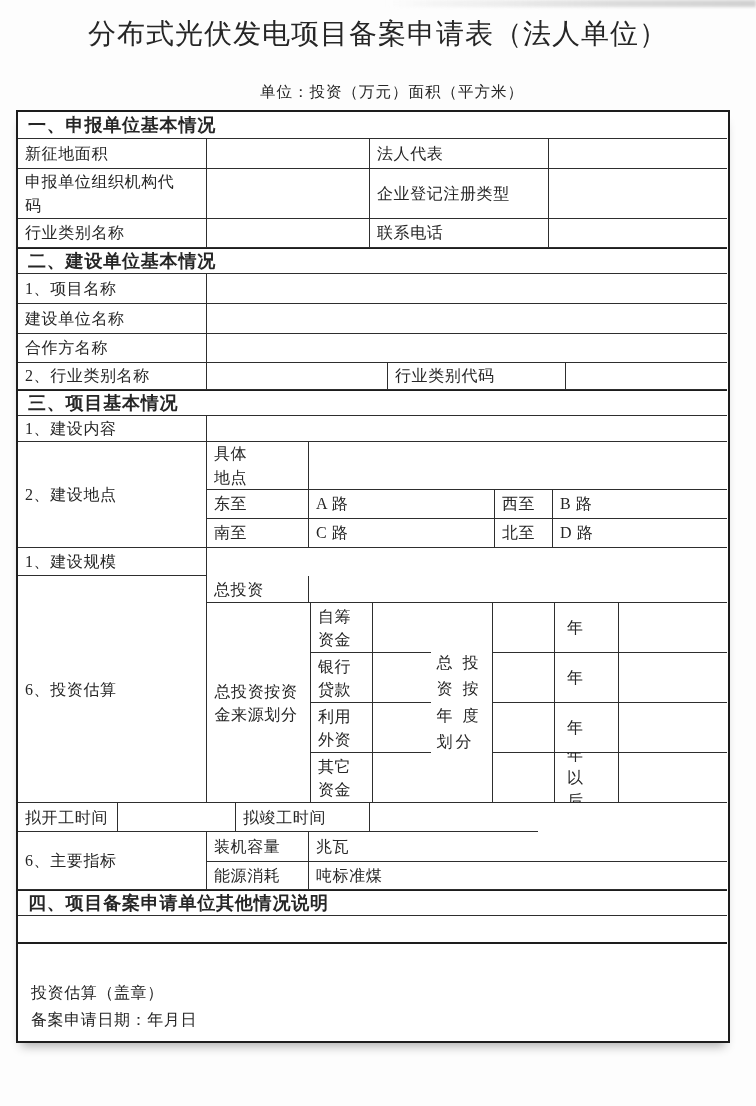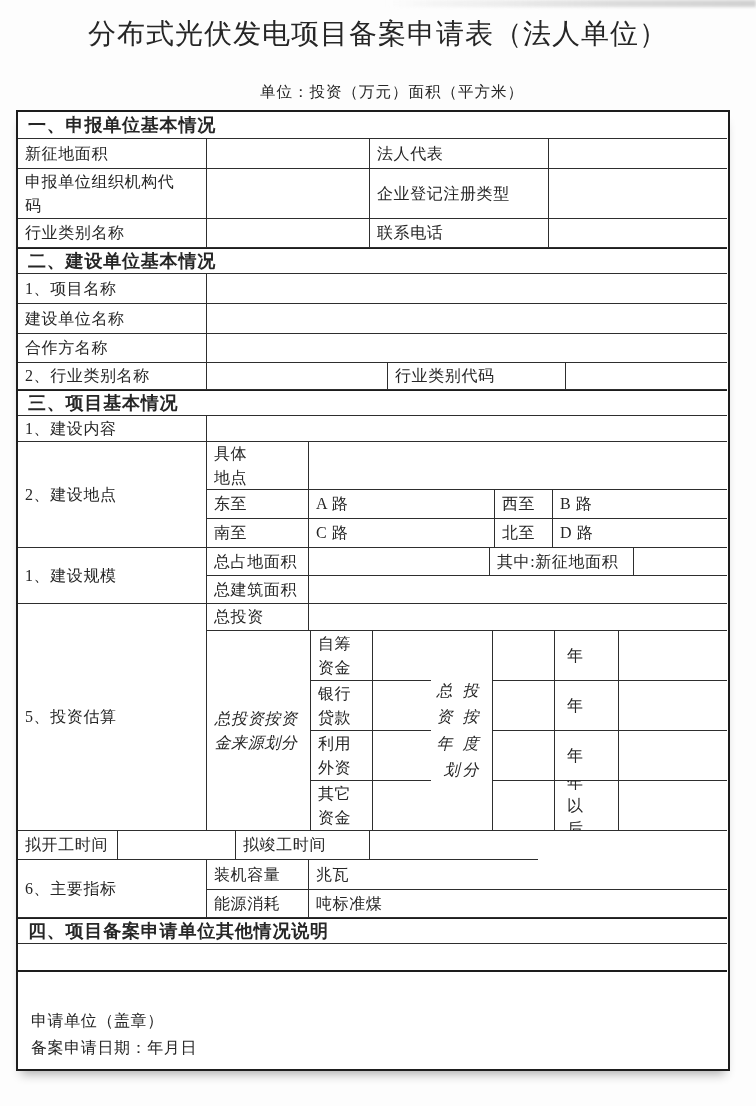--- a/index.html
+++ b/index.html
@@ -20,21 +20,21 @@
   .col{display:flex;flex-direction:column;box-sizing:border-box;}
   .c{box-sizing:border-box;border-right:1.3px solid #2e2e2e;border-bottom:1.3px solid #2e2e2e;
      padding:2px 7px;font-size:16px;letter-spacing:0.6px;line-height:1.45;
      display:flex;align-items:center;white-space:pre-line;overflow:hidden;}
   .last{border-right:none;}
   .nob{border-bottom:none;}
   .thickb{border-bottom:2.4px solid #1d1d1d;}
   .sec{font-family:"Liberation Sans","DejaVu Sans",sans-serif;font-weight:bold;
        font-size:18px;letter-spacing:0.8px;padding-left:10px;}
   .tsep{border-top:1.2px solid #1d1d1d;}
-  .ctr{justify-content:center;text-align:right;padding-left:2px;padding-right:7px;font-style:italic;}
+  .ctr{justify-content:center;text-align:left;padding-left:2px;padding-right:7px;}
   .vspread{line-height:1.65;letter-spacing:3px;}
   .yr{letter-spacing:4px;padding-left:12px;}
   .sign-cell{flex-direction:column;justify-content:flex-end;align-items:flex-start;
        padding:6px 12px 8px 13px;line-height:1.7;}
   
   .w709{width:709px}.w520{width:520px}.w189{width:189px}.w163{width:163px}.w179{width:179px}
   .w178{width:178px}.w181{width:181px}.w161{width:161px}.w102{width:102px}.w418{width:418px}
   .w186{width:186px}.w58{width:58px}.w174{width:174px}.w144{width:144px}.w93{width:93px}
   .w104{width:104px}.w120{width:120px}.w62{width:62px}.w234{width:234px}.w64{width:64px}
   .w108{width:108px}.w100{width:100px}.w118{width:118px}.w134{width:134px}.w168{width:168px}
@@ -120,36 +120,24 @@
           <div class="c w102">南至</div>
           <div class="c w186">C 路</div>
           <div class="c w58">北至</div>
           <div class="c last w174">D 路</div>
         </div>
       </div>
     </div>
 
     <div class="row">
       <div class="c w189">1、建设规模</div>
-      <div class="col w520">
-        <div class="row" style="height:28px">
-          <div class="c w102">总占地面积</div>
-          <div class="c w181"></div>
-          <div class="c w144">其中:新征地面积</div>
-          <div class="c last w93"></div>
-        </div>
-        <div class="row" style="height:28px">
-          <div class="c w102">总建筑面积</div>
-          <div class="c last w418"></div>
-        </div>
-      </div>
-    </div>
-
-    <div class="row">
-      <div class="c w189">5、投资估算</div>
+    </div>
+
+    <div class="row">
+      <div class="c w189">6、投资估算</div>
       <div class="col w520">
         <div class="row" style="height:27px">
           <div class="c w102">总投资</div>
           <div class="c last w418"></div>
         </div>
         <div class="row" style="height:200px">
           <div class="c ctr w104">总投资按资
 金来源划分</div>
           <div class="col w120">
             <div class="row" style="height:50px">
@@ -226,19 +214,19 @@
     </div>
 
     <div class="row" style="height:26px">
       <div class="c sec tsep last w709">四、项目备案申请单位其他情况说明</div>
     </div>
     <div class="row" style="height:28px">
       <div class="c last thickb w709"></div>
     </div>
     <div class="row" style="height:97px">
       <div class="c last nob sign-cell w709">
-        <div>申请单位（盖章）</div>
+        <div>投资估算（盖章）</div>
         <div>备案申请日期：年月日</div>
       </div>
     </div>
 
   </div>
 </div>
 
 </body></html>

